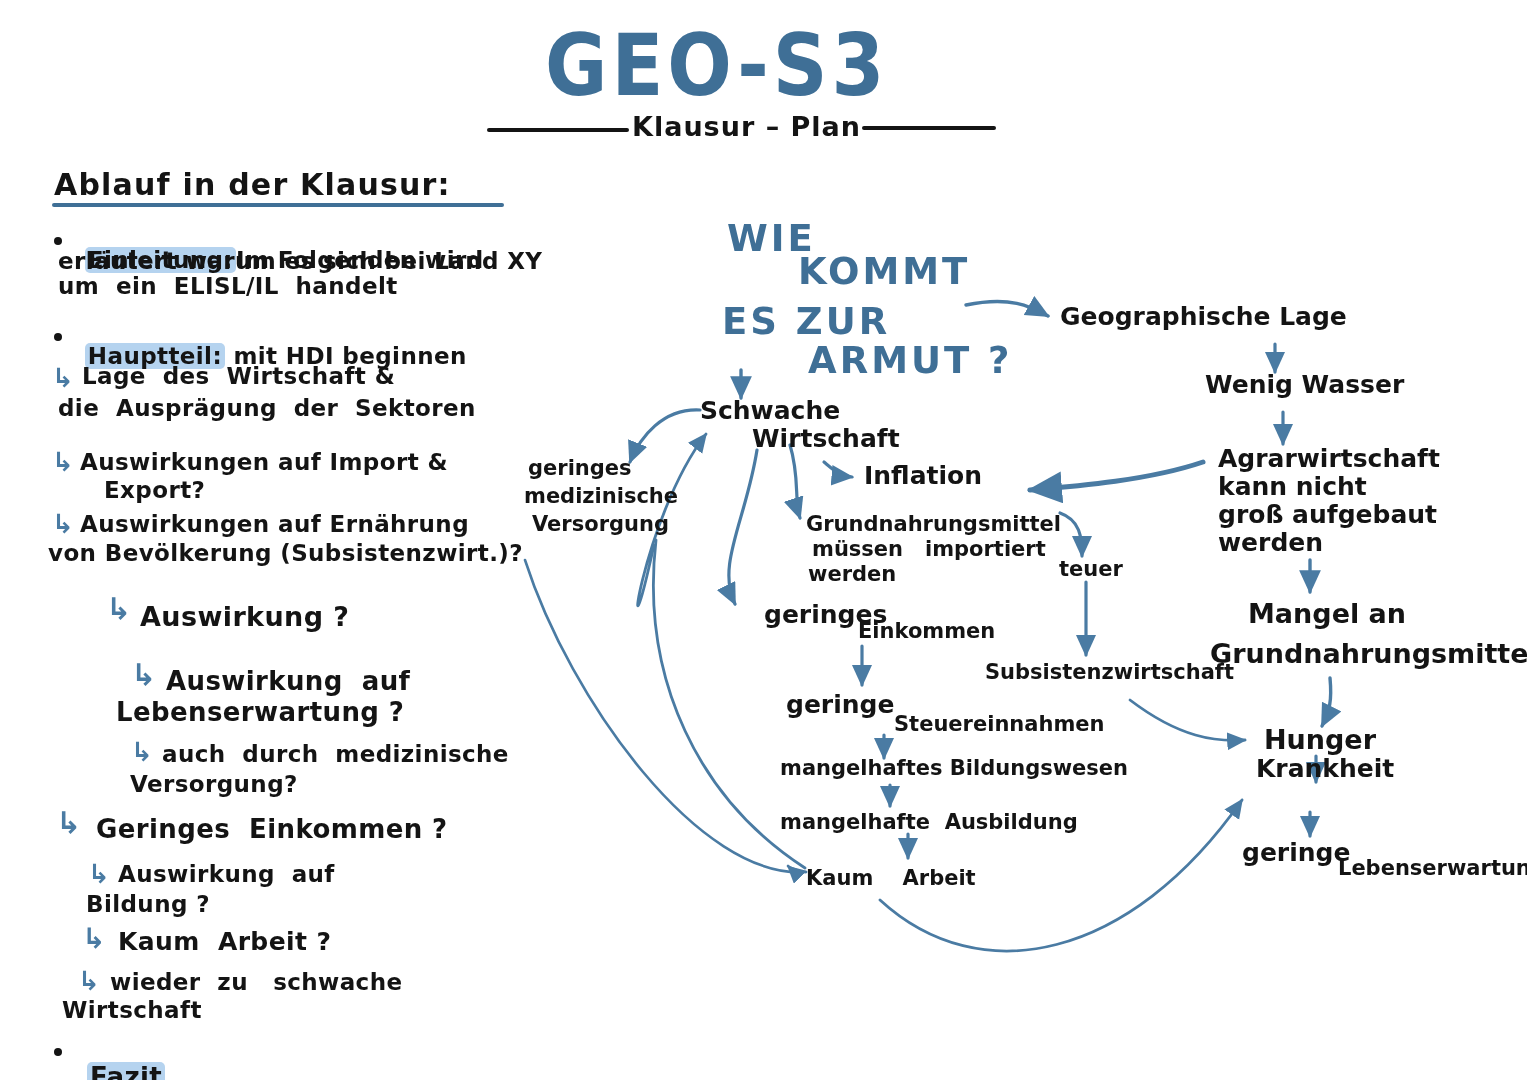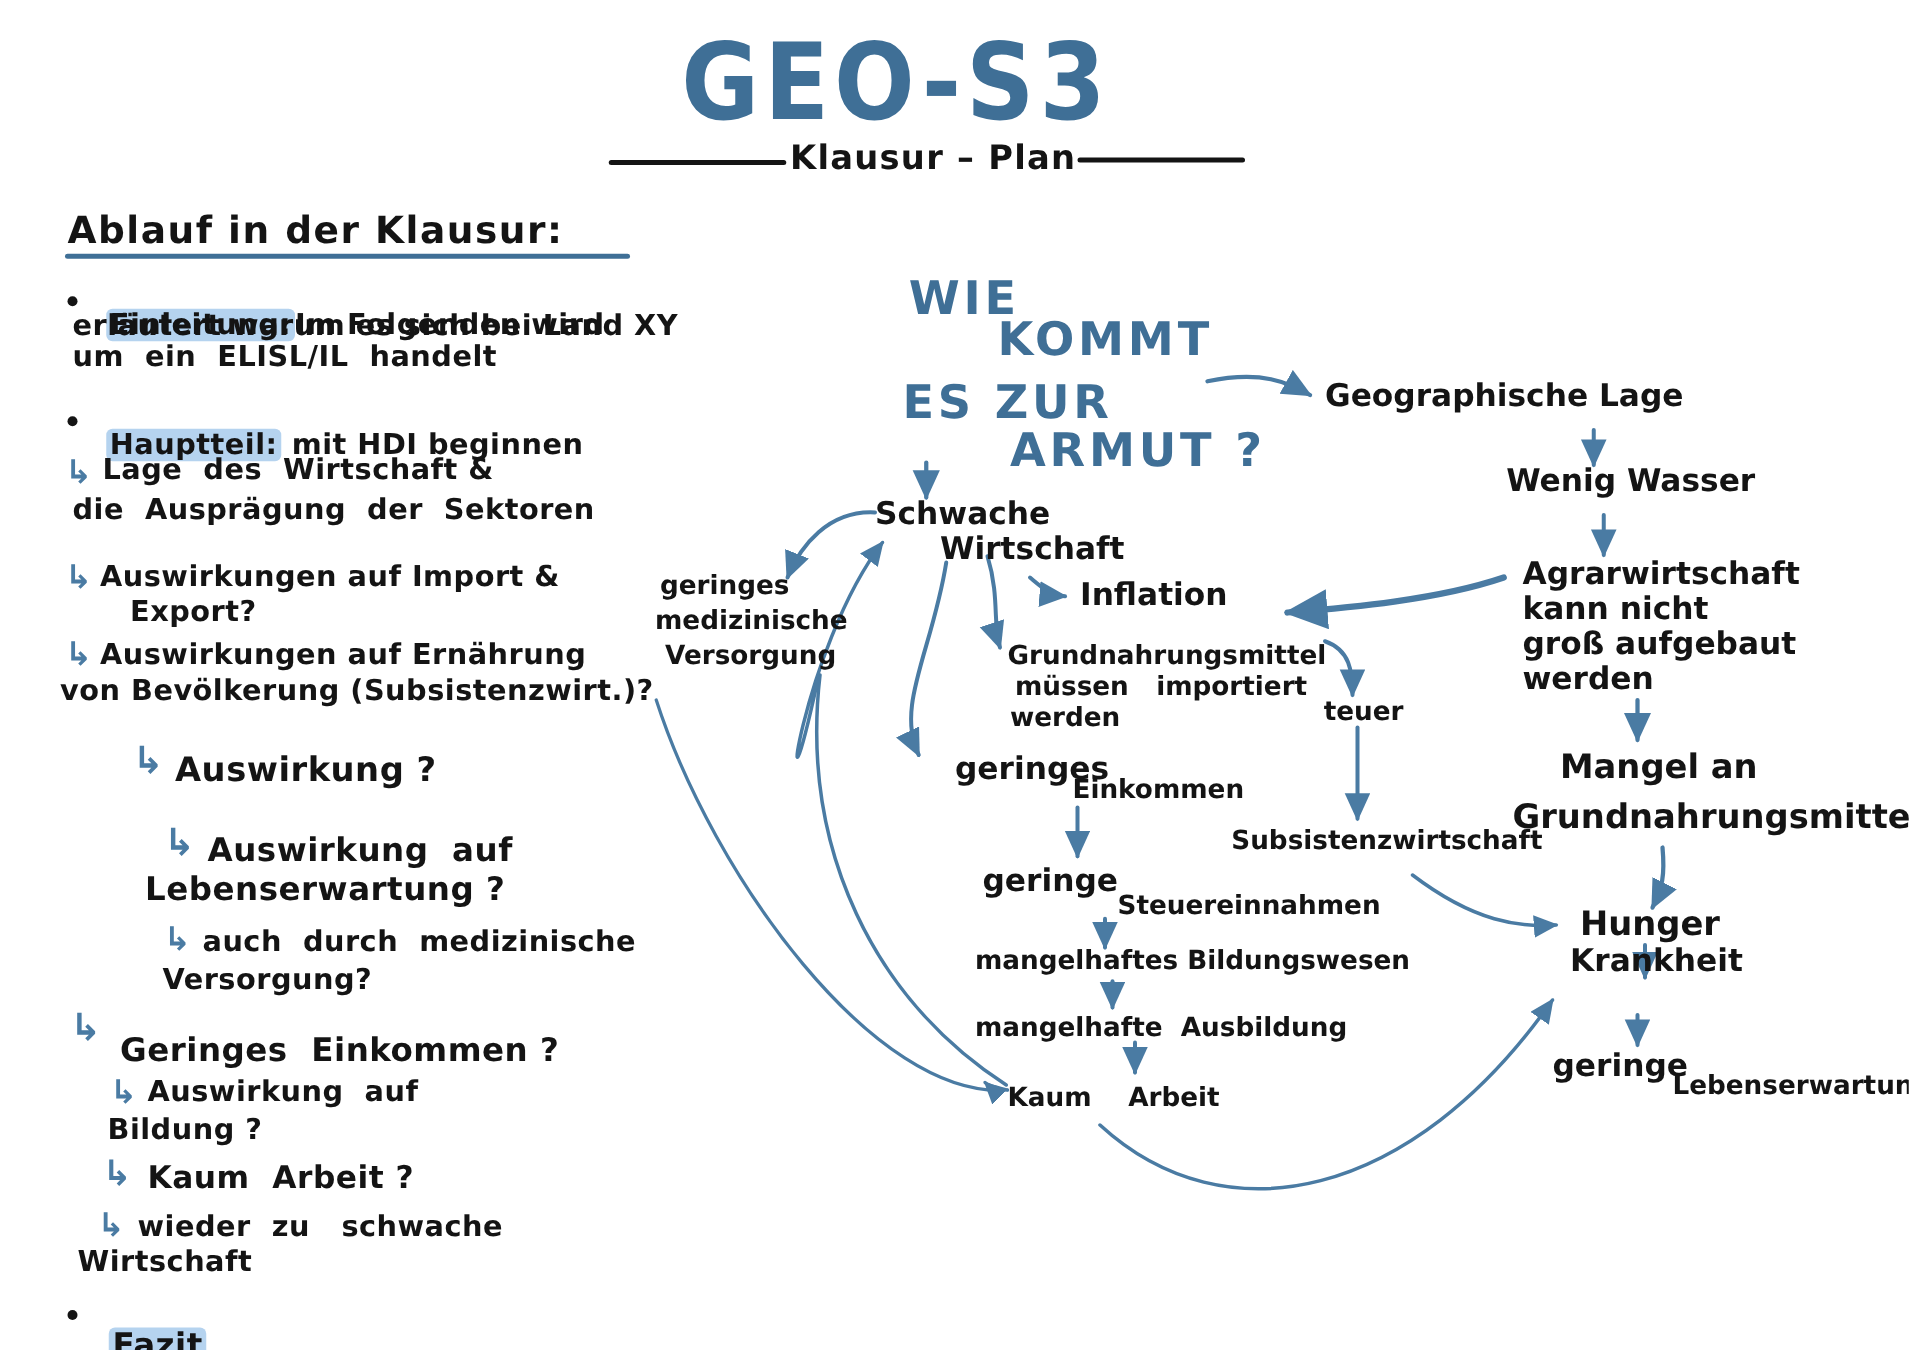--- a/index.html
+++ b/index.html
@@ -207,21 +207,21 @@
 
 <div class="abs arrow-g" style="left:131px; top:660px; font-size:30px;">↳</div>
 <div class="abs hand" style="left:166px; top:667px; font-size:26px;">Auswirkung  auf</div>
 <div class="abs hand" style="left:116px; top:698px; font-size:26px;">Lebenserwartung ?</div>
 
 <div class="abs arrow-g" style="left:131px; top:739px;">↳</div>
 <div class="abs hand blk" style="left:162px; top:742px;">auch  durch  medizinische</div>
 <div class="abs hand blk" style="left:130px; top:772px;">Versorgung?</div>
 
 <div class="abs arrow-g" style="left:56px; top:808px; font-size:30px;">↳</div>
-<div class="abs hand" style="left:96px; top:815px; font-size:26px;margin-top:12px;">Geringes  Einkommen ?</div>
+<div class="abs hand" style="left:96px; top:815px; font-size:26px;">Geringes  Einkommen ?</div>
 
 <div class="abs arrow-g" style="left:88px; top:861px;">↳</div>
 <div class="abs hand blk" style="left:118px; top:862px;">Auswirkung  auf</div>
 <div class="abs hand blk" style="left:86px; top:892px;">Bildung ?</div>
 
 <div class="abs arrow-g" style="left:82px; top:925px; font-size:28px;">↳</div>
 <div class="abs hand" style="left:118px; top:928px; font-size:25px;">Kaum  Arbeit ?</div>
 
 <div class="abs arrow-g" style="left:78px; top:968px;">↳</div>
 <div class="abs hand blk" style="left:110px; top:970px;">wieder  zu   schwache</div>

